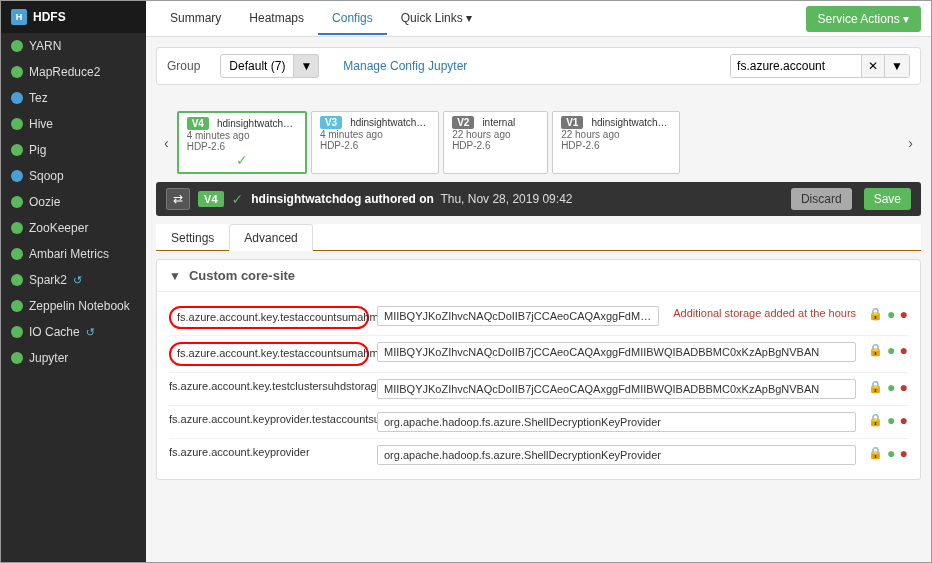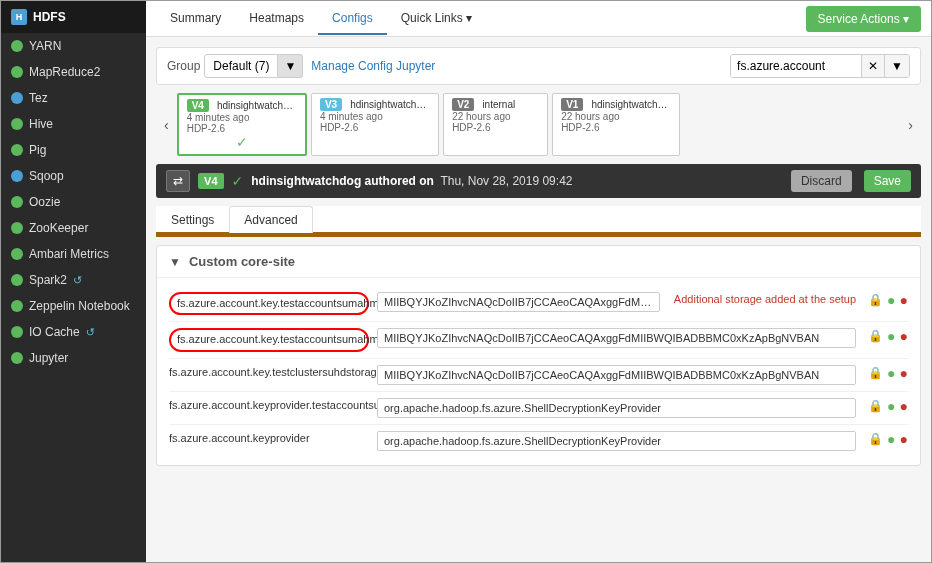--- a/index.html
+++ b/index.html
@@ -27,21 +27,21 @@
     .top-nav { background: #fff; border-bottom: 1px solid #ddd; padding: 0 10px; display: flex; align-items: center; justify-content: space-between; height: 36px; }
     .top-nav-left { display: flex; align-items: center; gap: 0; }
     .nav-tab { padding: 8px 14px; cursor: pointer; color: #333; border-bottom: 2px solid transparent; }
     .nav-tab.active { border-bottom: 2px solid #337ab7; color: #337ab7; }
     .service-actions-btn { background: #5cb85c; color: white; border: none; padding: 6px 12px; border-radius: 3px; cursor: pointer; display: flex; align-items: center; gap: 4px; }
 
     
     .config-area { flex: 1; overflow-y: auto; padding: 10px; }
 
     
-    .group-bar { display: flex; align-items: center; gap: 4px; margin-bottom: 8px; background: #fff; padding: 6px 10px; border: 1px solid #ddd; border-radius: 3px; }
+    .group-bar { display: flex; align-items: center; gap: 20px; margin-bottom: 26px; background: #fff; padding: 6px 10px; border: 1px solid #ddd; border-radius: 3px; }
     .group-label { color: #555; }
     .group-select { display: flex; align-items: center; gap: 0; }
     .group-select-btn { background: #fff; border: 1px solid #ccc; padding: 4px 8px; border-radius: 3px 0 0 3px; cursor: pointer; }
     .group-select-arrow { background: #e0e0e0; border: 1px solid #ccc; border-left: none; padding: 4px 6px; border-radius: 0 3px 3px 0; cursor: pointer; }
     .manage-config { color: #337ab7; cursor: pointer; margin-left: 4px; }
     .search-box { margin-left: auto; display: flex; align-items: center; border: 1px solid #ccc; border-radius: 3px; overflow: hidden; }
     .search-input { border: none; padding: 4px 6px; outline: none; width: 130px; }
     .search-clear { padding: 4px 6px; background: #f5f5f5; border-left: 1px solid #ccc; cursor: pointer; }
     .search-dropdown { padding: 4px 6px; background: #f5f5f5; border-left: 1px solid #ccc; cursor: pointer; }
 
@@ -65,21 +65,21 @@
     .current-version-bar { background: #333; color: #fff; padding: 6px 10px; display: flex; align-items: center; gap: 8px; margin-bottom: 8px; border-radius: 3px; }
     .cv-icon { background: #555; border: 1px solid #777; padding: 3px 6px; border-radius: 2px; cursor: pointer; }
     .cv-v4 { background: #5cb85c; color: white; padding: 2px 6px; border-radius: 2px; font-weight: bold; font-size: 11px; }
     .cv-check { color: #5cb85c; font-size: 14px; }
     .cv-author { color: #ddd; font-size: 12px; flex: 1; }
     .cv-author strong { color: #fff; }
     .discard-btn { background: #aaa; color: #333; border: none; padding: 4px 10px; border-radius: 3px; cursor: pointer; }
     .save-btn { background: #5cb85c; color: white; border: none; padding: 4px 10px; border-radius: 3px; cursor: pointer; margin-left: 4px; }
 
     
-    .settings-tabs { display: flex; border-bottom: 5px solid #a16207; margin-bottom: 8px; background: #fff; }
+    .settings-tabs { display: flex; border-bottom: 1px solid #a16207; margin-bottom: 8px; background: #fff; }
     .settings-tab { padding: 6px 14px; cursor: pointer; color: #333; border: 1px solid transparent; border-bottom: none; margin-bottom: -1px; }
     .settings-tab.active { border-color: #ddd; border-bottom-color: #fff; border-radius: 3px 3px 0 0; background: #fff; }
 
     
     .config-section { background: #fff; border: 1px solid #ddd; border-radius: 3px; padding: 0; margin-bottom: 8px; }
     .config-section-header { padding: 8px 12px; display: flex; align-items: center; gap: 8px; border-bottom: 1px solid #eee; cursor: pointer; }
     .section-arrow { color: #555; }
     .section-title { font-weight: bold; color: #555; font-size: 13px; }
 
     
@@ -258,21 +258,21 @@
 
       <div class="config-section">
         <div class="config-section-header">
           <span class="section-arrow">▼</span>
           <span class="section-title">Custom core-site</span>
         </div>
         <div class="config-rows" id="config-rows-container">
             <div class="config-row">
               <span class="config-key highlighted">fs.azure.account.key.testaccountsumahmud01.blob.core.windows.net</span>
               <input type="text" class="config-value-input" value="MIIBQYJKoZIhvcNAQcDoIIB7jCCAeoCAQAxggFdMIIBWQIBADBBMC0xKzApBgNVBAN" style="">
-              <span class="config-note">Additional storage added at the setup</span>
+              <span class="config-note">Additional storage added at the hours</span>
               <div class="config-actions">
     <span class="lock-icon">🔒</span>
     <span class="add-icon">●</span>
     <span class="remove-icon">●</span>
   </div>
             </div>
             <div class="config-row">
               <span class="config-key highlighted">fs.azure.account.key.testaccountsumahmud02.blob.core.windows.net</span>
               <input type="text" class="config-value-input" value="MIIBQYJKoZIhvcNAQcDoIIB7jCCAeoCAQAxggFdMIIBWQIBADBBMC0xKzApBgNVBAN" style="">
               <div class="config-actions">

